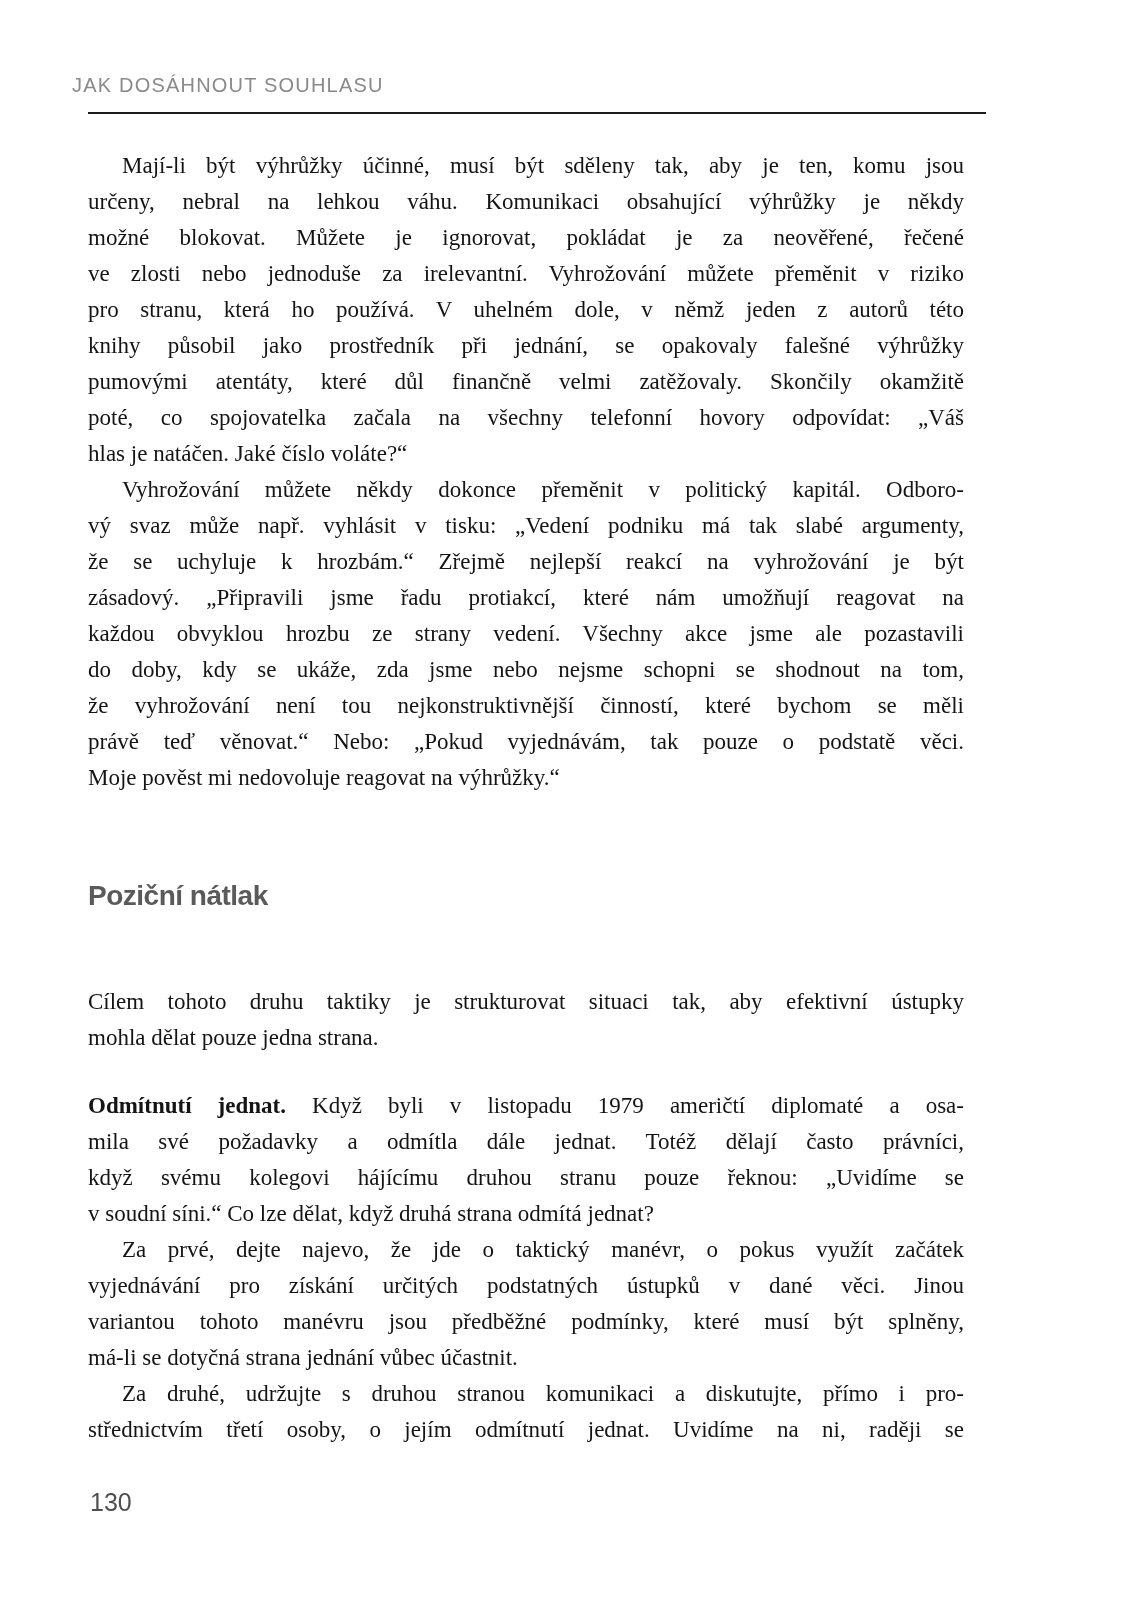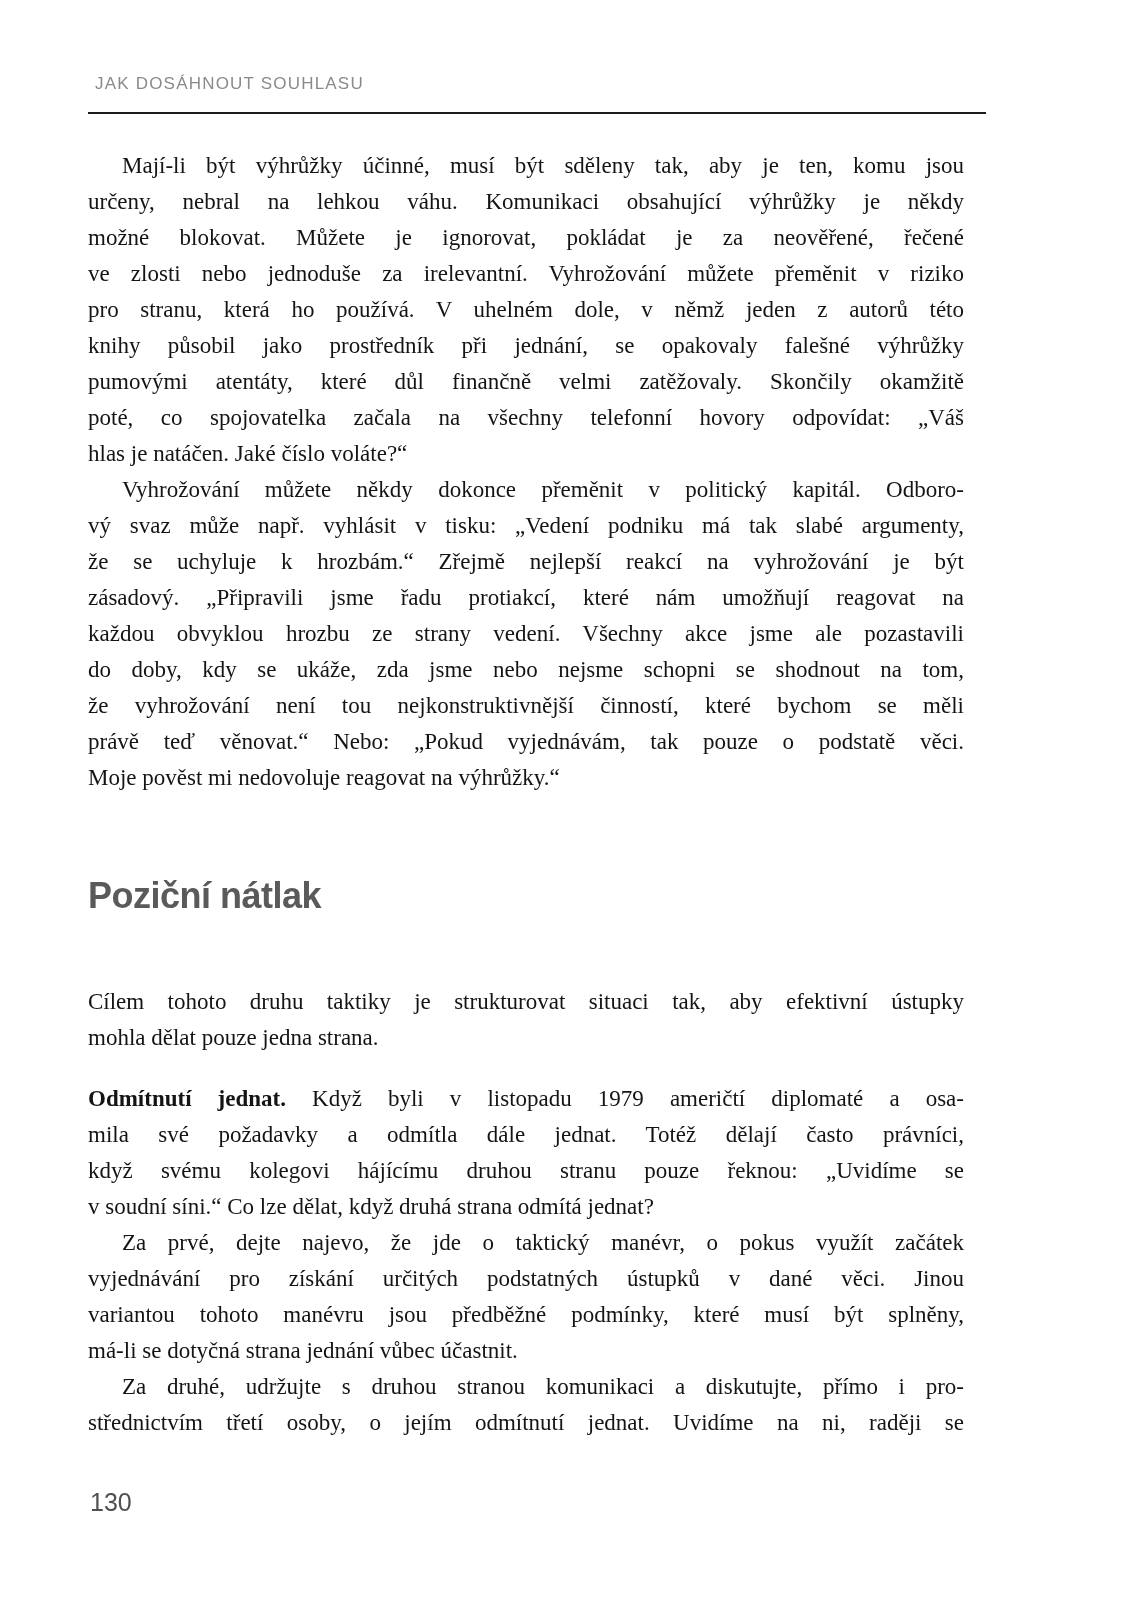--- a/index.html
+++ b/index.html
@@ -6,25 +6,25 @@
   .page {
     position: relative;
     width: 1142px;
     height: 1615px;
     background: #ffffff;
     overflow: hidden;
     font-family: "Liberation Serif", serif;
   }
   .running-head {
     position: absolute;
-    left: 95px;
+    left: 72px;
     top: 74px;
     width: 898px;
     font-family: "Liberation Sans", sans-serif;
-    font-size: 17px;
+    font-size: 20px;
     letter-spacing: 1.2px;
     color: var(--running-head-color, #8a8a8a);
   }
   .head-rule {
     position: absolute;
     left: 88px;
     top: 112px;
     width: 898px;
     height: 2px;
     background: #1c1c1c;
@@ -44,26 +44,26 @@
     text-align-last: justify;
   }
   .line.last { text-align-last: left; }
   .line.indent { text-indent: 34px; }
   .section-heading {
     margin-top: 80px;
     height: 40px;
     line-height: 40px;
     font-family: "Liberation Sans", sans-serif;
     font-weight: bold;
-    font-size: 36px;
+    font-size: 28px;
     letter-spacing: -0.5px;
     color: var(--heading-color, #5a5a5a);
   }
   #lead-paragraphs { margin-top: 68px; }
-  #body-paragraphs { margin-top: 25px; }
+  #body-paragraphs { margin-top: 32px; }
   .page-number {
     position: absolute;
     left: 90px;
     top: 1488px;
     font-family: "Liberation Sans", sans-serif;
     font-size: 25px;
     color: #4f4f4f;
   }
 </style>
 </head>

